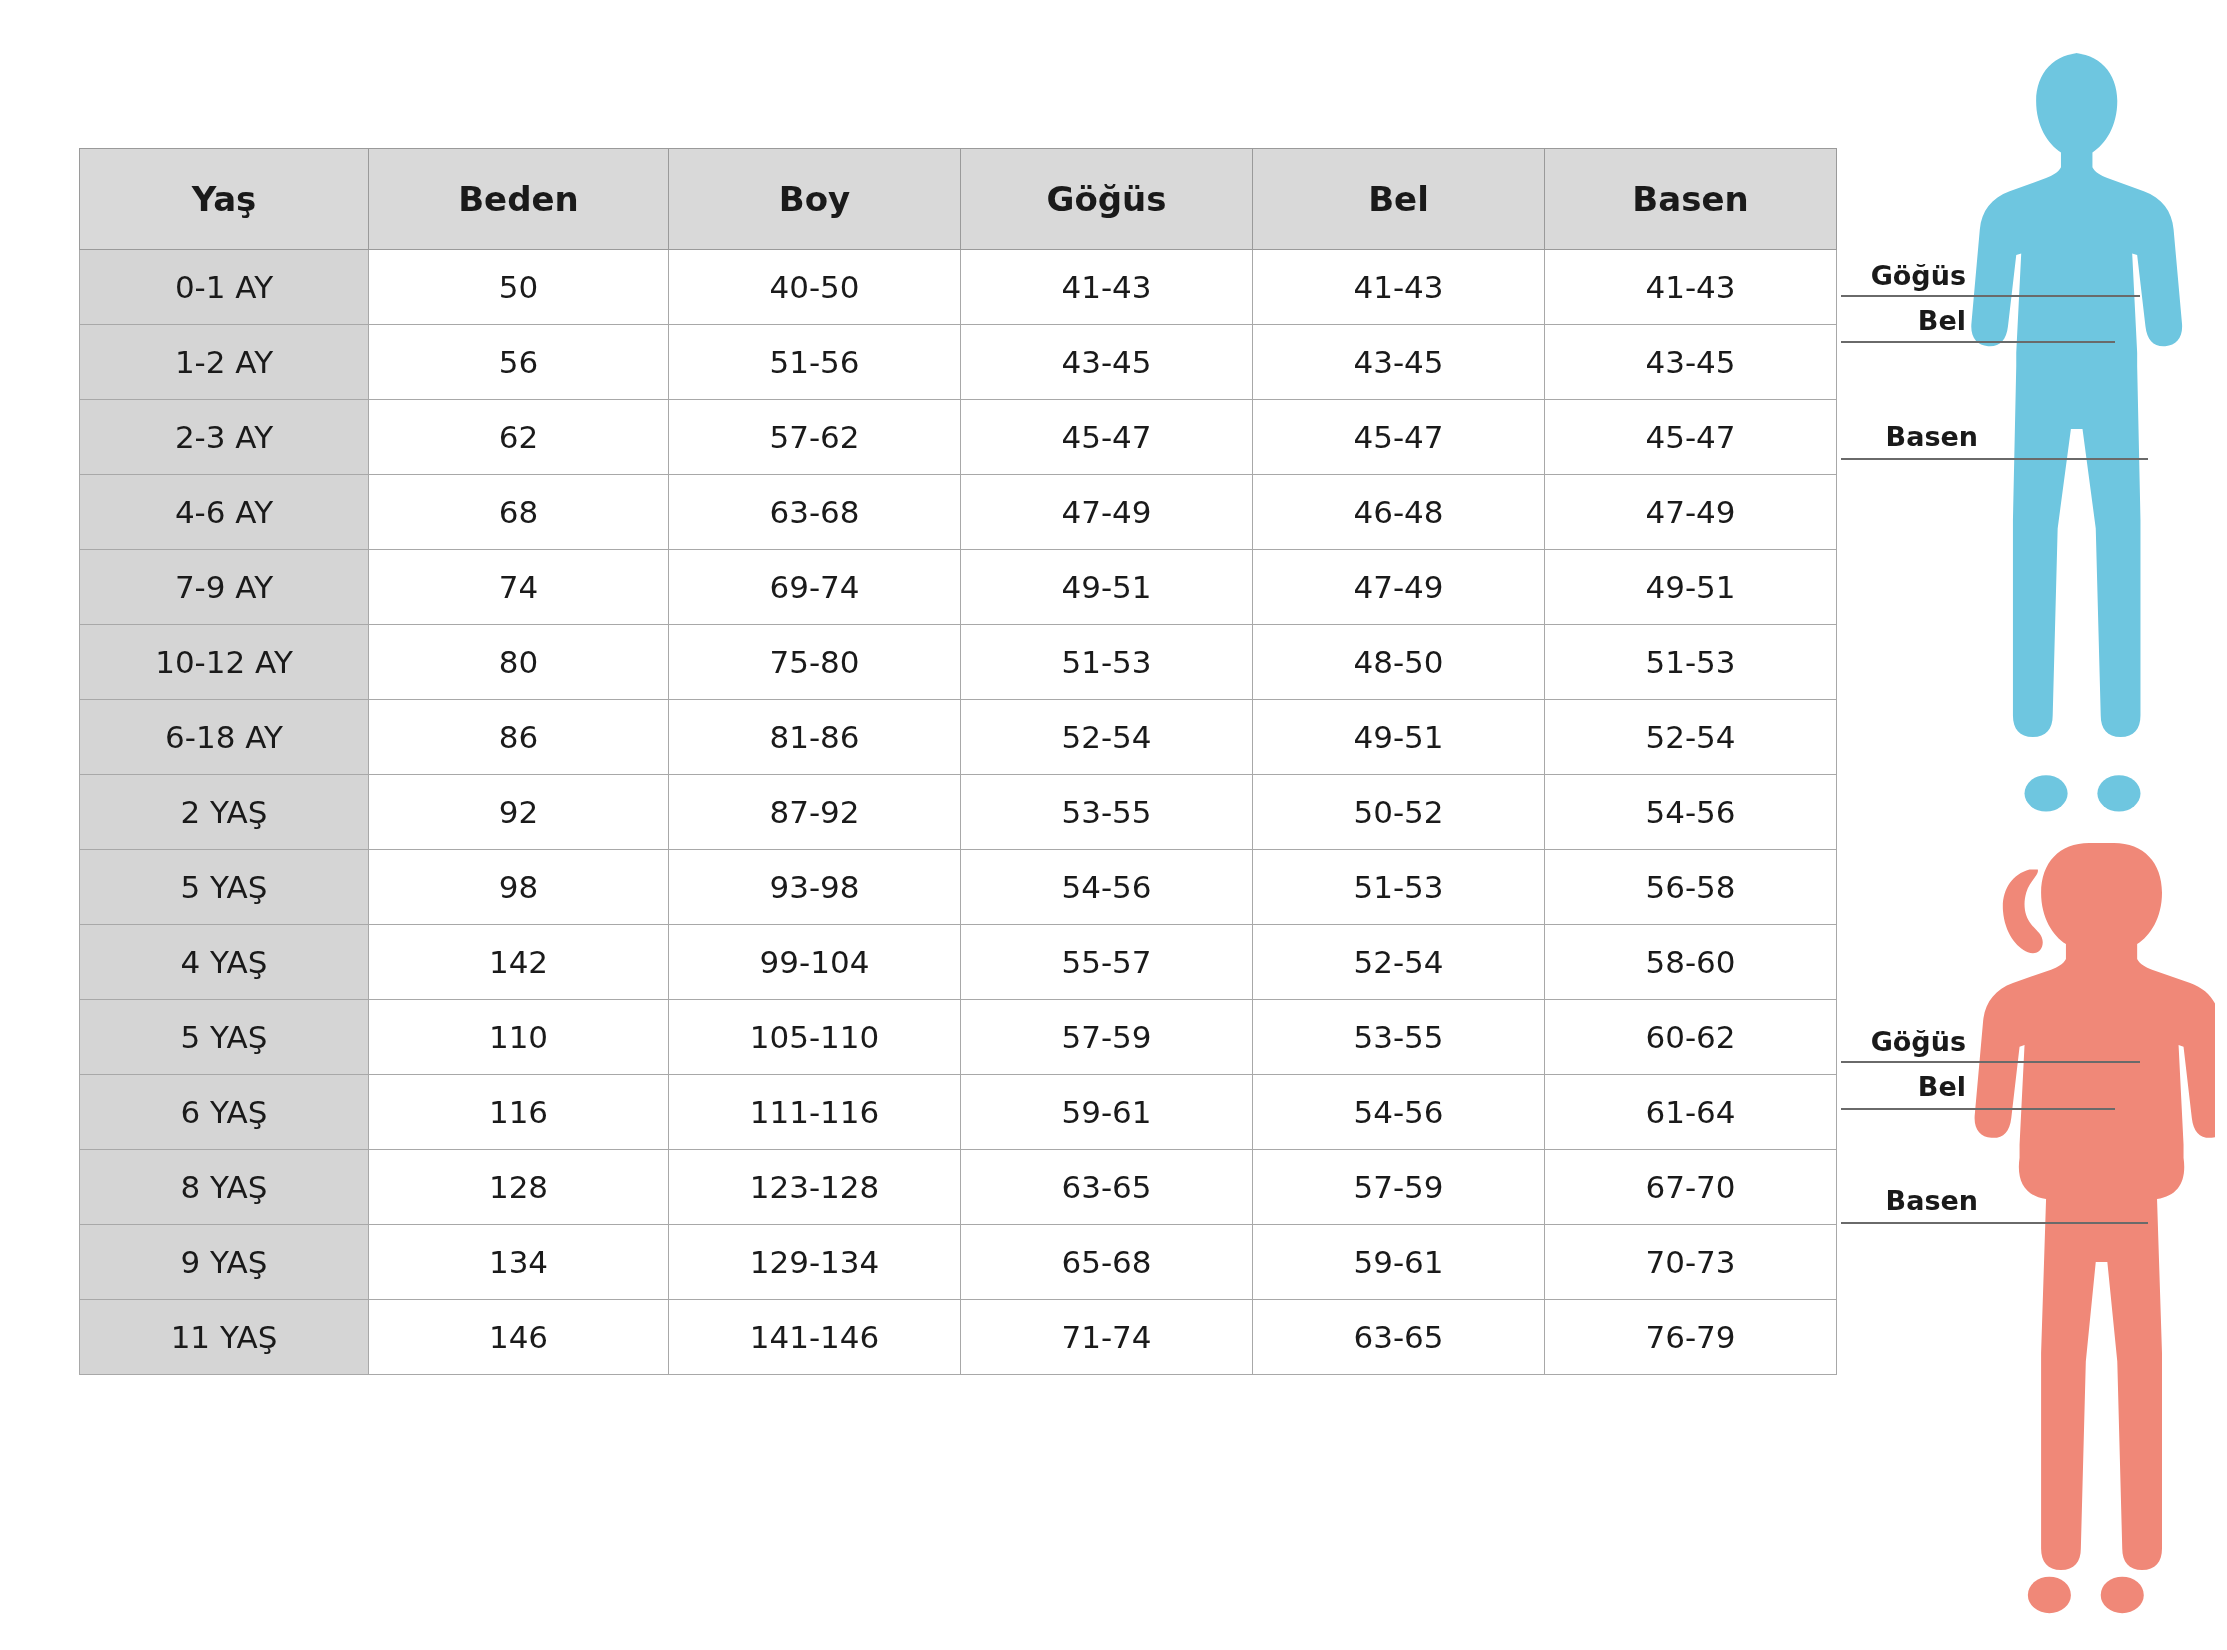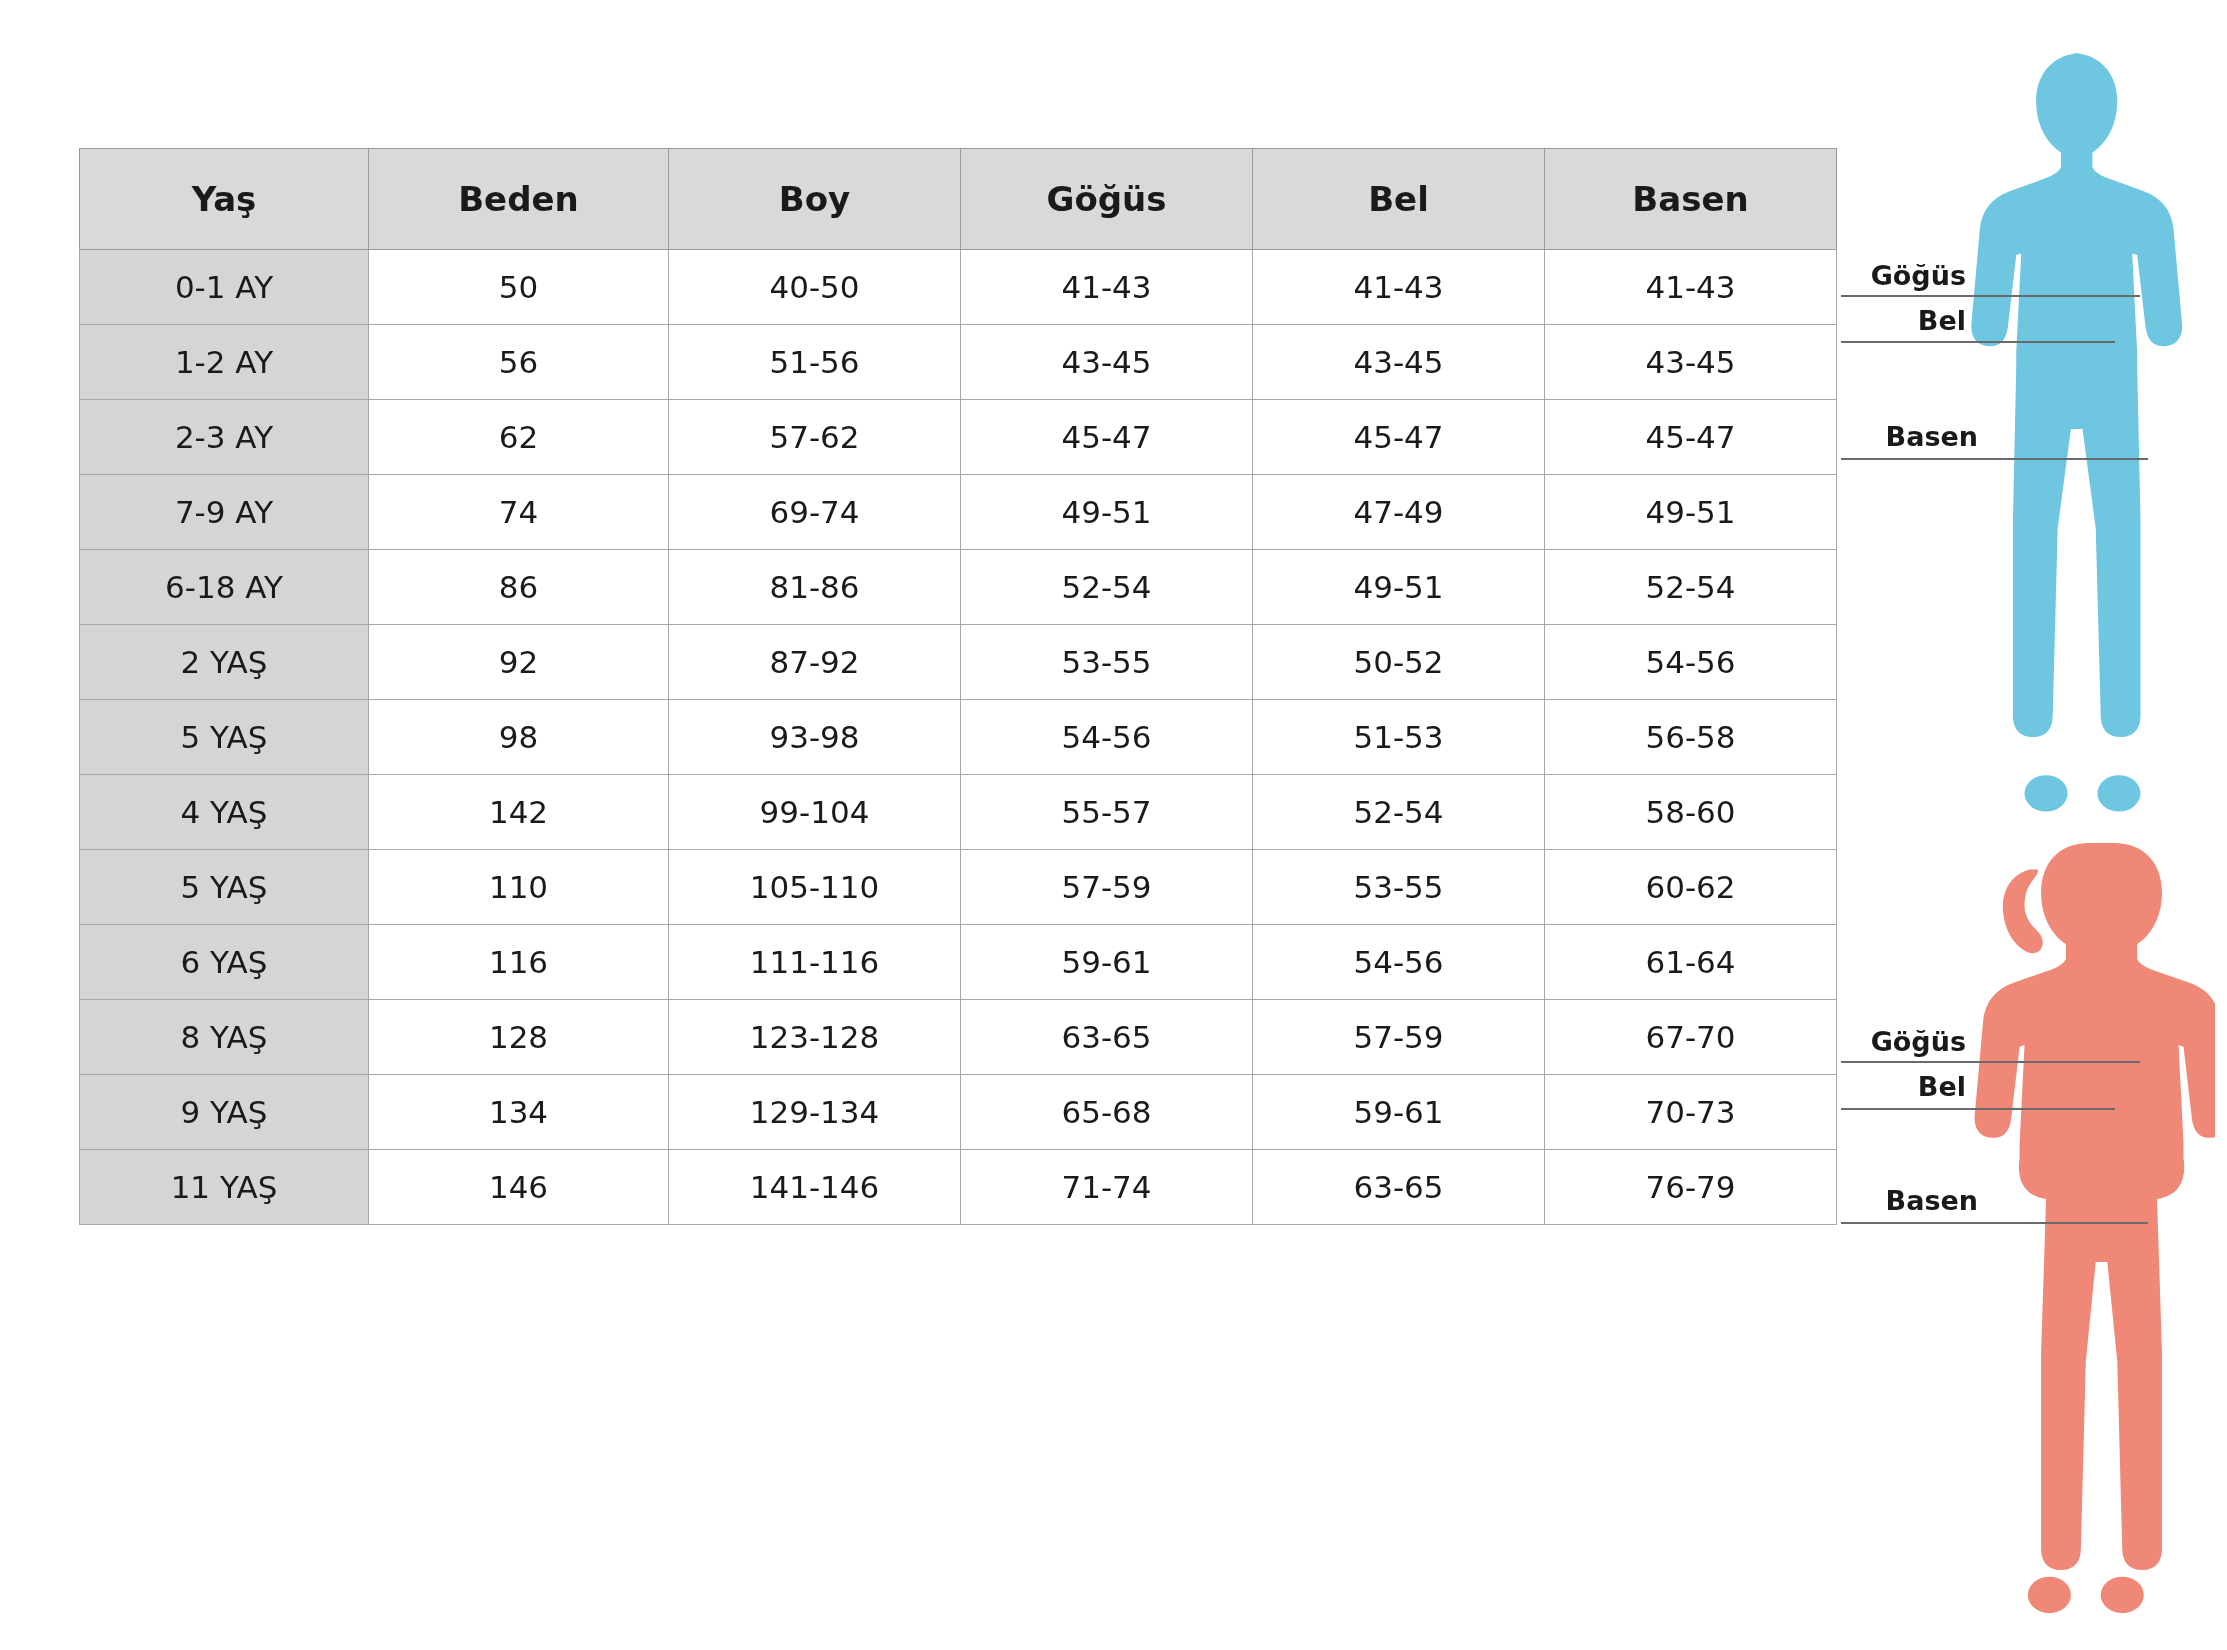--- a/index.html
+++ b/index.html
@@ -162,26 +162,42 @@
         </tr>
         <tr>
           <td class="agecol">2-3 AY</td>
           <td>62</td>
           <td>57-62</td>
           <td>45-47</td>
           <td>45-47</td>
           <td>45-47</td>
         </tr>
         <tr>
+          <td class="agecol">4-6 AY</td>
+          <td>68</td>
+          <td>63-68</td>
+          <td>47-49</td>
+          <td>46-48</td>
+          <td>47-49</td>
+        </tr>
+        <tr>
           <td class="agecol">7-9 AY</td>
           <td>74</td>
           <td>69-74</td>
           <td>49-51</td>
           <td>47-49</td>
           <td>49-51</td>
+        </tr>
+        <tr>
+          <td class="agecol">10-12 AY</td>
+          <td>80</td>
+          <td>75-80</td>
+          <td>51-53</td>
+          <td>48-50</td>
+          <td>51-53</td>
         </tr>
         <tr>
           <td class="agecol">6-18 AY</td>
           <td>86</td>
           <td>81-86</td>
           <td>52-54</td>
           <td>49-51</td>
           <td>52-54</td>
         </tr>
         <tr>

